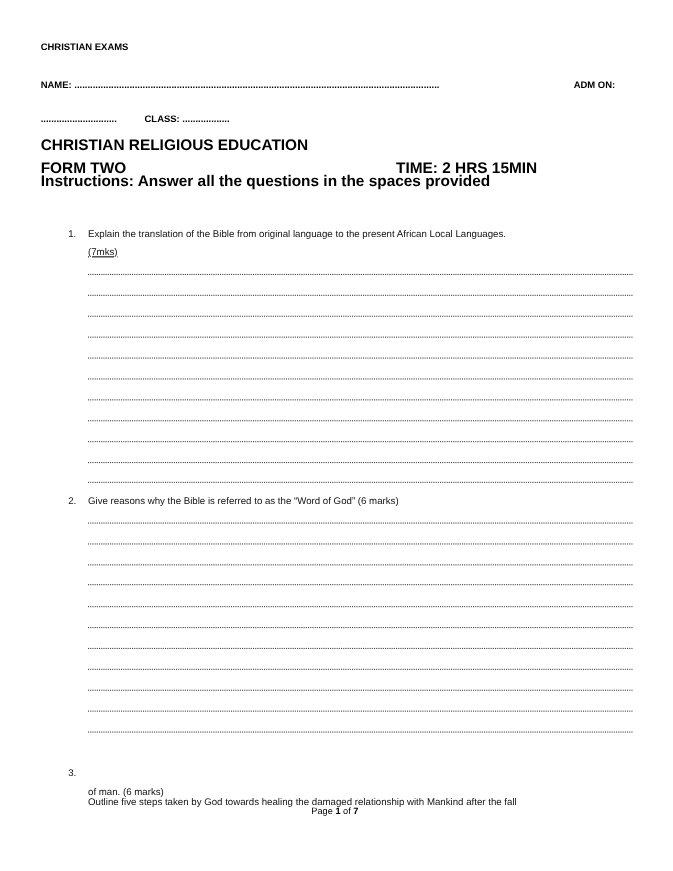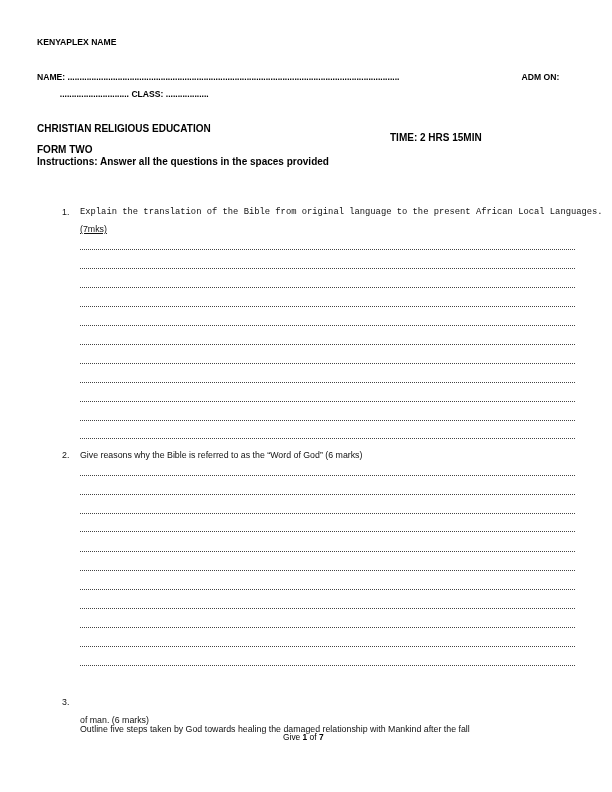--- a/index.html
+++ b/index.html
@@ -1,48 +1,48 @@
 <!DOCTYPE html>
 <html><head>
 <meta charset="utf-8">
 <style>
   html, body { margin: 0; padding: 0; background: #ffffff; }
   body { width: 612px; height: 792px; position: relative; overflow: hidden;
          font-family: "Liberation Sans", sans-serif; color: #000; }
   .abs { position: absolute; white-space: nowrap; }
   .small-bold { font-size: 8.6px; font-weight: bold; }
-  .head-bold { font-size: 10px; font-weight: bold; }
+  .head-bold { font-size: 14px; font-weight: bold; }
   .q { font-size: 8.8px; color: #111; }
   .dots { position: absolute; left: 80px; width: 495px; height: 0;
           border-top: 1px dotted #444; }
   .footer { font-family: "Liberation Sans", sans-serif; font-size: 8.4px; }
 </style>
 </head>
 <body>
 
 <div>
 
-  <div class="abs small-bold" style="left:37px; top:37px;">KENYAPLEX NAME</div>
+  <div class="abs small-bold" style="left:37px; top:37px;">CHRISTIAN EXAMS</div>
 
   <div class="abs small-bold" style="left:37px; top:72px; width:538px;">
     <span>NAME: </span><span style="display:inline-block; width:454px; overflow:hidden; vertical-align:bottom;">...........................................................................................................................................</span><span>ADM ON:</span>
   </div>
 
-  <div class="abs small-bold" style="left:37px; top:89px;text-align:right;">
+  <div class="abs small-bold" style="left:37px; top:103px;">
     <span style="display:inline-block; width:92px; overflow:hidden; vertical-align:bottom;">.............................</span>
     <span>CLASS: </span><span>..................</span>
   </div>
 
   <div class="abs head-bold" style="left:37px; top:123px;">CHRISTIAN RELIGIOUS EDUCATION</div>
   <div class="abs head-bold" style="left:37px; top:144px;">FORM TWO</div>
-  <div class="abs head-bold" style="left:360px; top:132px;margin-left:30px;">TIME: 2 HRS 15MIN</div>
+  <div class="abs head-bold" style="left:360px; top:144px;">TIME: 2 HRS 15MIN</div>
   <div class="abs head-bold" style="left:37px; top:156px;">Instructions: Answer all the questions in the spaces provided</div>
 
   <div class="abs q" style="left:62px; top:207px;">1.</div>
-  <div class="abs q" style="left:80px; top:207px;font-family:Liberation Mono, monospace;">Explain the translation of the Bible from original language to the present African Local Languages.</div>
+  <div class="abs q" style="left:80px; top:207px;">Explain the translation of the Bible from original language to the present African Local Languages.</div>
   <div class="abs q" style="left:80px; top:224px;text-decoration:underline;">(7mks)</div>
   <div>
     <div class="dots" style="top:249px;"></div>
     <div class="dots" style="top:268px;"></div>
     <div class="dots" style="top:287px;"></div>
     <div class="dots" style="top:306px;"></div>
     <div class="dots" style="top:325px;"></div>
     <div class="dots" style="top:344px;"></div>
     <div class="dots" style="top:363px;"></div>
     <div class="dots" style="top:382px;"></div>
@@ -65,16 +65,16 @@
     <div class="dots" style="top:627px;"></div>
     <div class="dots" style="top:646px;"></div>
     <div class="dots" style="top:665px;"></div>
   </div>
 
   <div class="abs q" style="left:62px; top:697px;">3.</div>
   <div class="abs q" style="left:80px; top:724px;">Outline five steps taken by God towards healing the damaged relationship with Mankind after the fall</div>
   <div class="abs q" style="left:80px; top:715px;">of man. (6 marks)</div>
 
   <div class="abs footer" style="left:283px; top:732px;">
-    <span>Give </span><b>1</b><span> of </span><b>7</b>
+    <span>Page </span><b>1</b><span> of </span><b>7</b>
   </div>
 
 </div>
 
 </body></html>

